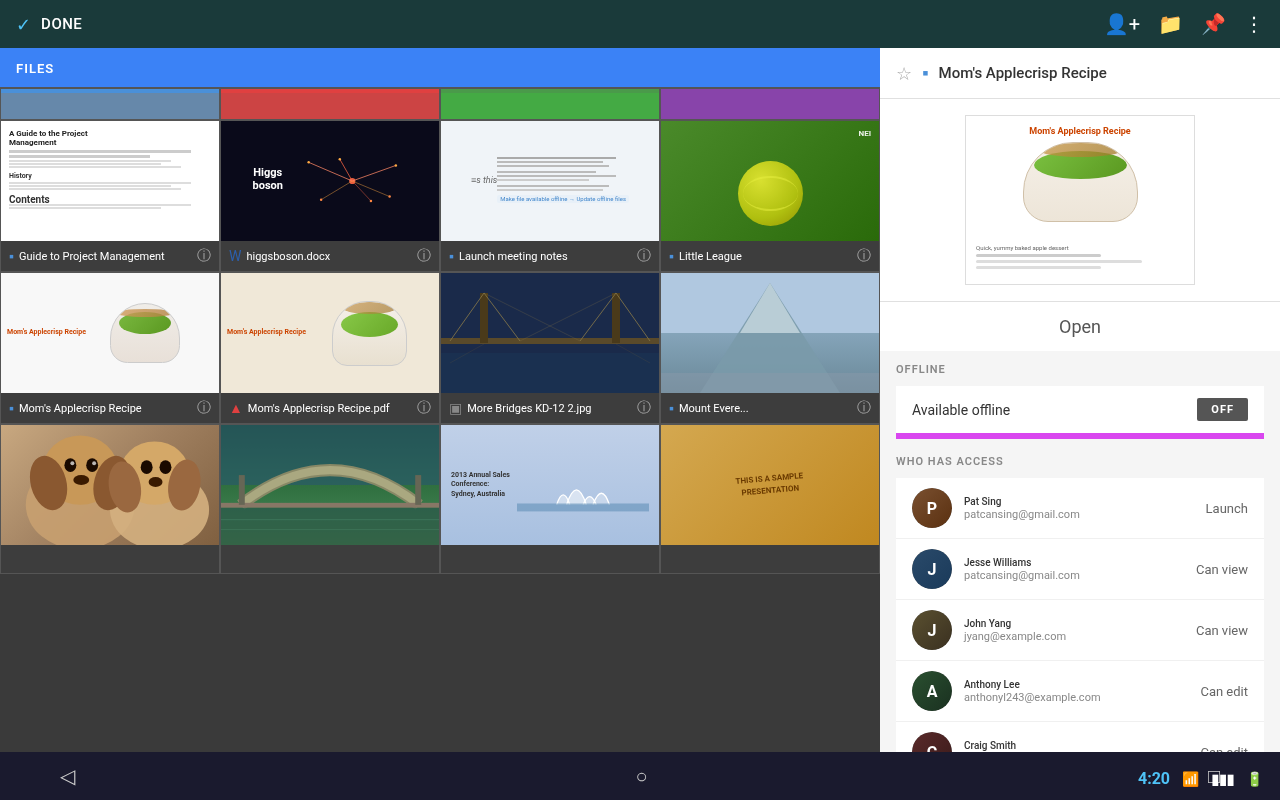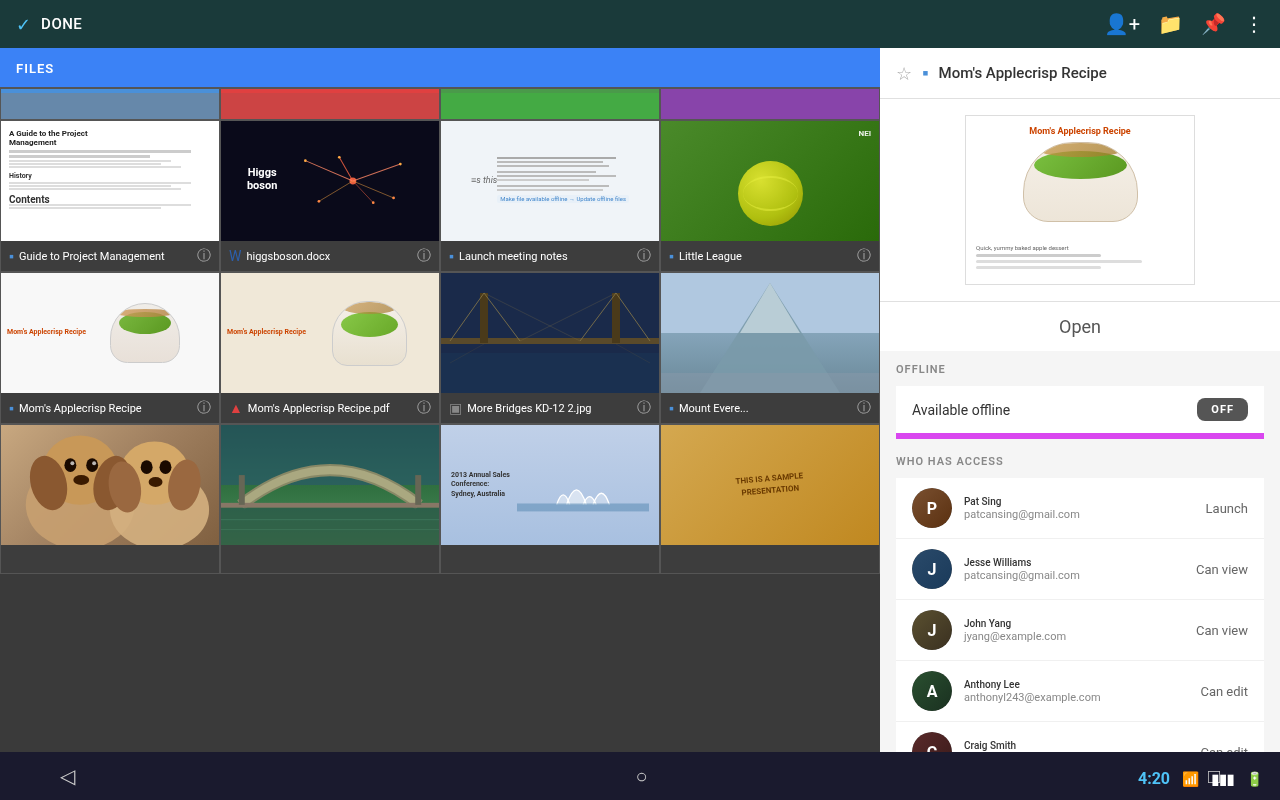--- a/index.html
+++ b/index.html
@@ -252,21 +252,21 @@
       font-size: 14px;
       color: #333;
     }
 
     .toggle-off {
       background: #555;
       color: #ffffff;
       font-size: 11px;
       font-weight: bold;
       padding: 5px 14px;
-      border-radius: 8px;
+      border-radius: 2px;
       letter-spacing: 1px;
     }
 
     #access-section {
       background: #f5f5f5;
       padding: 12px 16px 0;
       margin-top: 4px;
     }
 
     .access-list {
@@ -463,21 +463,21 @@
           <div class="file-footer">
             <div class="file-footer-left">
               <span class="doc-icon">▪</span>
               <span class="file-name">Guide to Project Management</span>
             </div>
             <span class="info-icon">ⓘ</span>
           </div>
         </div>
 
         <div class="file-cell">
-          <div class="file-thumbnail" style="background:#0a0a1a; padding:18px;">
+          <div class="file-thumbnail" style="background:#0a0a1a; padding:24px;">
             <div style="color:#ffffff; font-size:11px; font-weight:bold; text-align:center; margin-bottom:4px;">Higgs boson</div>
             <div style="width:100%; height:80px; position:relative; overflow:hidden;">
               
               <svg width="100%" height="100%" viewBox="0 0 200 80">
                 <circle cx="100" cy="40" r="5" fill="#ff6644" opacity="0.9"></circle>
                 <line x1="100" y1="40" x2="30" y2="10" stroke="#ff8866" stroke-width="1.5" opacity="0.8"></line>
                 <line x1="100" y1="40" x2="170" y2="15" stroke="#ff8866" stroke-width="1.5" opacity="0.8"></line>
                 <line x1="100" y1="40" x2="50" y2="70" stroke="#ffaa44" stroke-width="1" opacity="0.7"></line>
                 <line x1="100" y1="40" x2="160" y2="65" stroke="#ffaa44" stroke-width="1" opacity="0.7"></line>
                 <line x1="100" y1="40" x2="80" y2="5" stroke="#ff6644" stroke-width="1.5" opacity="0.8"></line>

